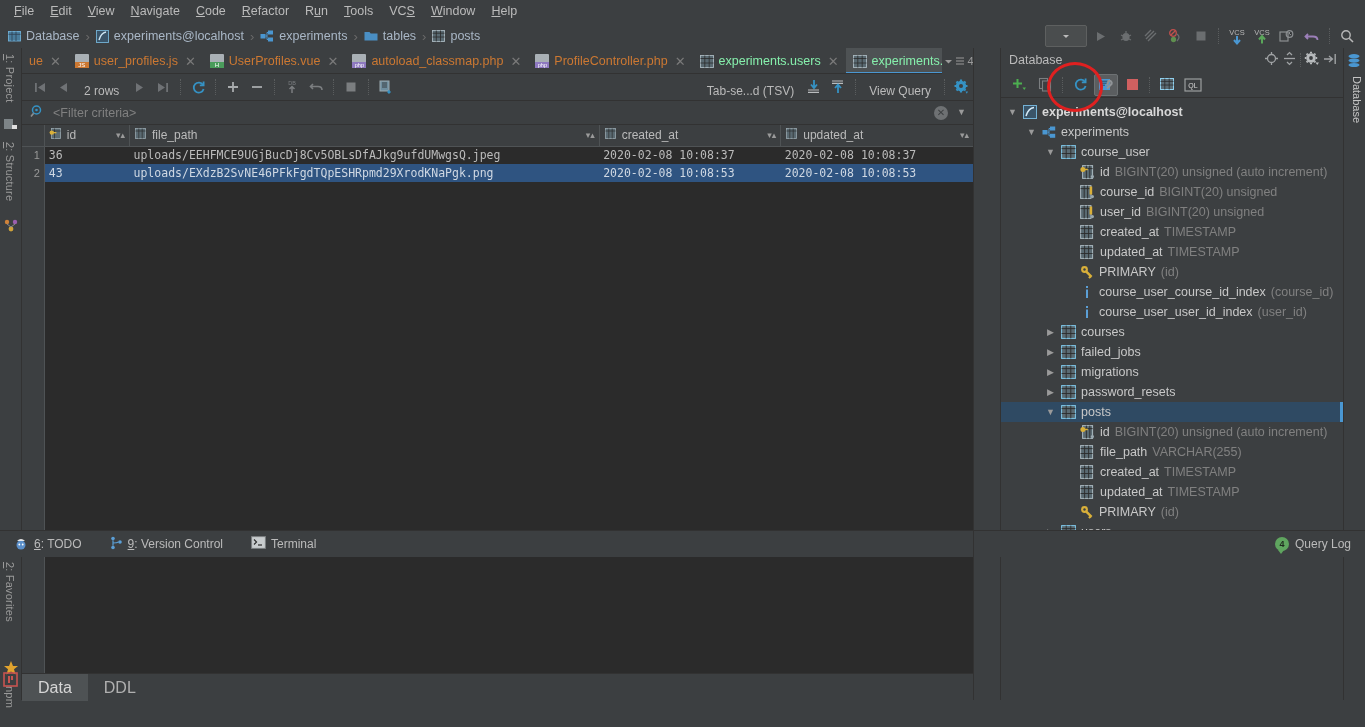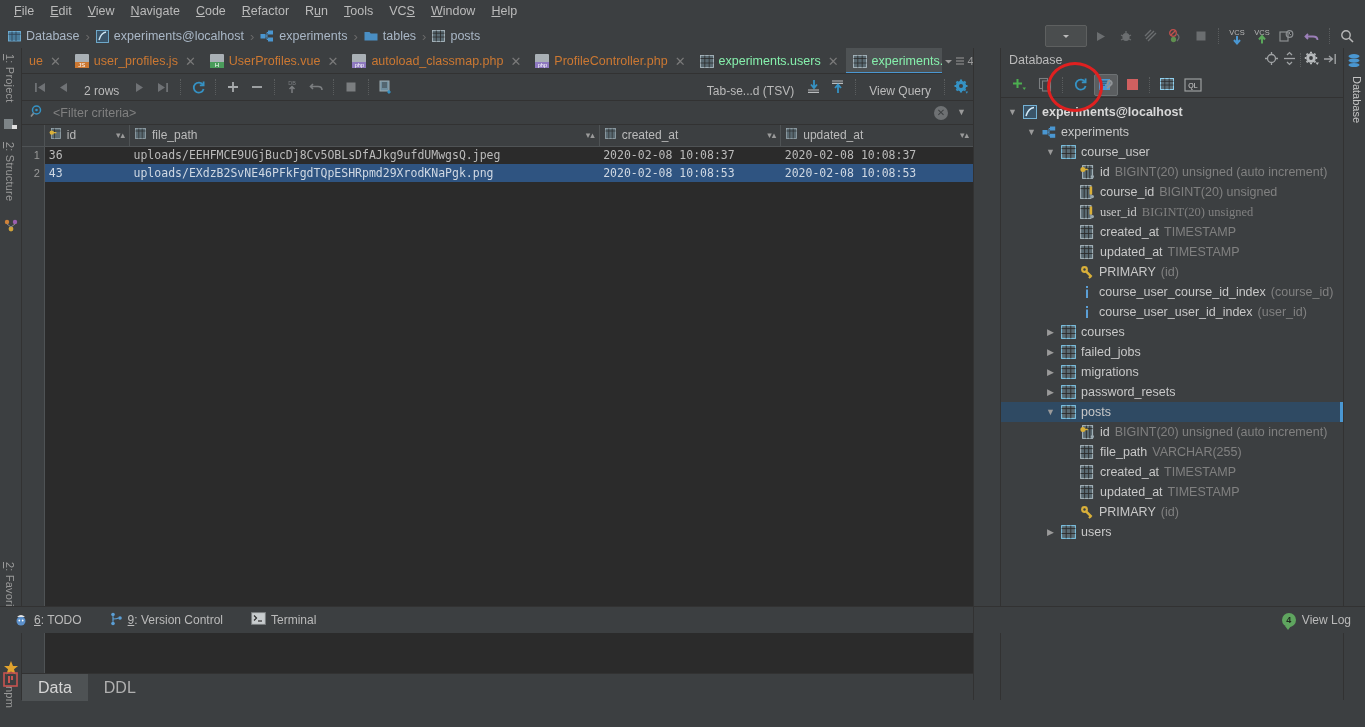--- a/index.html
+++ b/index.html
@@ -4,21 +4,21 @@
 <style>
   * { box-sizing: border-box; margin: 0; padding: 0; }
   html, body {
     width: 1365px; height: 727px;
     background: #3c3f41;
     font-family: "Liberation Sans", sans-serif;
     font-size: 12px;
     color: #bbbbbb;
     overflow: hidden;
   }
-  .app { position: relative; width: 1365px; height: 633px; }
+  .app { position: relative; width: 1365px; height: 557px; }
 
   
   .menubar {
     position: absolute; left: 0; top: 0; width: 1365px; height: 22px;
     background: #3c3f41; display: flex; align-items: center; padding-left: 6px;
   }
   .menu-item {
     padding: 2px 8px; font-size: 12.5px; color: #bbbbbb; cursor: default;
   }
   .menu-item .mn { text-decoration: underline; }
@@ -986,21 +986,21 @@
             <svg width="15" height="14" viewBox="0 0 15 14">
               <rect x="0.6" y="0.6" width="10.4" height="12.8" fill="#5a6a72" stroke="#a9b8bf" stroke-width="1"></rect>
               <path d="M0.6 3.6 H11 M4.2 0.6 V13.4 M7.6 0.6 V13.4" stroke="#2b2b2b" stroke-width="0.9"></path>
               <rect x="9.6" y="1.5" width="2.6" height="8" fill="#d9b03a"></rect>
               <circle cx="12.4" cy="11.6" r="1.6" fill="#9aa9b0"></circle>
             </svg>
           </span>
           <span class="tlabel">course_id</span>
           <span class="tmeta">BIGINT(20) unsigned</span>
         </div>
-        <div class="tnode" style="padding-left: 63px; font-family: Liberation Serif, serif;">
+        <div class="tnode" style="padding-left: 63px;">
           <span class="twist"></span>
           <span style="display:inline-flex">
             <svg width="15" height="14" viewBox="0 0 15 14">
               <rect x="0.6" y="0.6" width="10.4" height="12.8" fill="#5a6a72" stroke="#a9b8bf" stroke-width="1"></rect>
               <path d="M0.6 3.6 H11 M4.2 0.6 V13.4 M7.6 0.6 V13.4" stroke="#2b2b2b" stroke-width="0.9"></path>
               <rect x="9.6" y="1.5" width="2.6" height="8" fill="#d9b03a"></rect>
               <circle cx="12.4" cy="11.6" r="1.6" fill="#9aa9b0"></circle>
             </svg>
           </span>
           <span class="tlabel">user_id</span>
@@ -1216,18 +1216,18 @@
         <svg width="15" height="13" viewBox="0 0 15 13">
             <rect x="0.6" y="0.6" width="13.8" height="11.8" fill="#c8ccce" stroke="#7b7e80"></rect>
             <path d="M3 3.5 L5.5 6 L3 8.5" stroke="#2b2b2b" stroke-width="1.2" fill="none"></path>
             <path d="M7 9 H11" stroke="#2b2b2b" stroke-width="1.2"></path>
           </svg>
       </span>
       <span>Terminal</span>
     </div>
     <div class="sb-right">
       <span class="evt-badge">4</span>
-      <span>View Log</span>
+      <span>Query Log</span>
     </div>
   </div>
 
   <div class="divider-v" style="left:973px;"></div>
 </div>
 
 </body></html>

